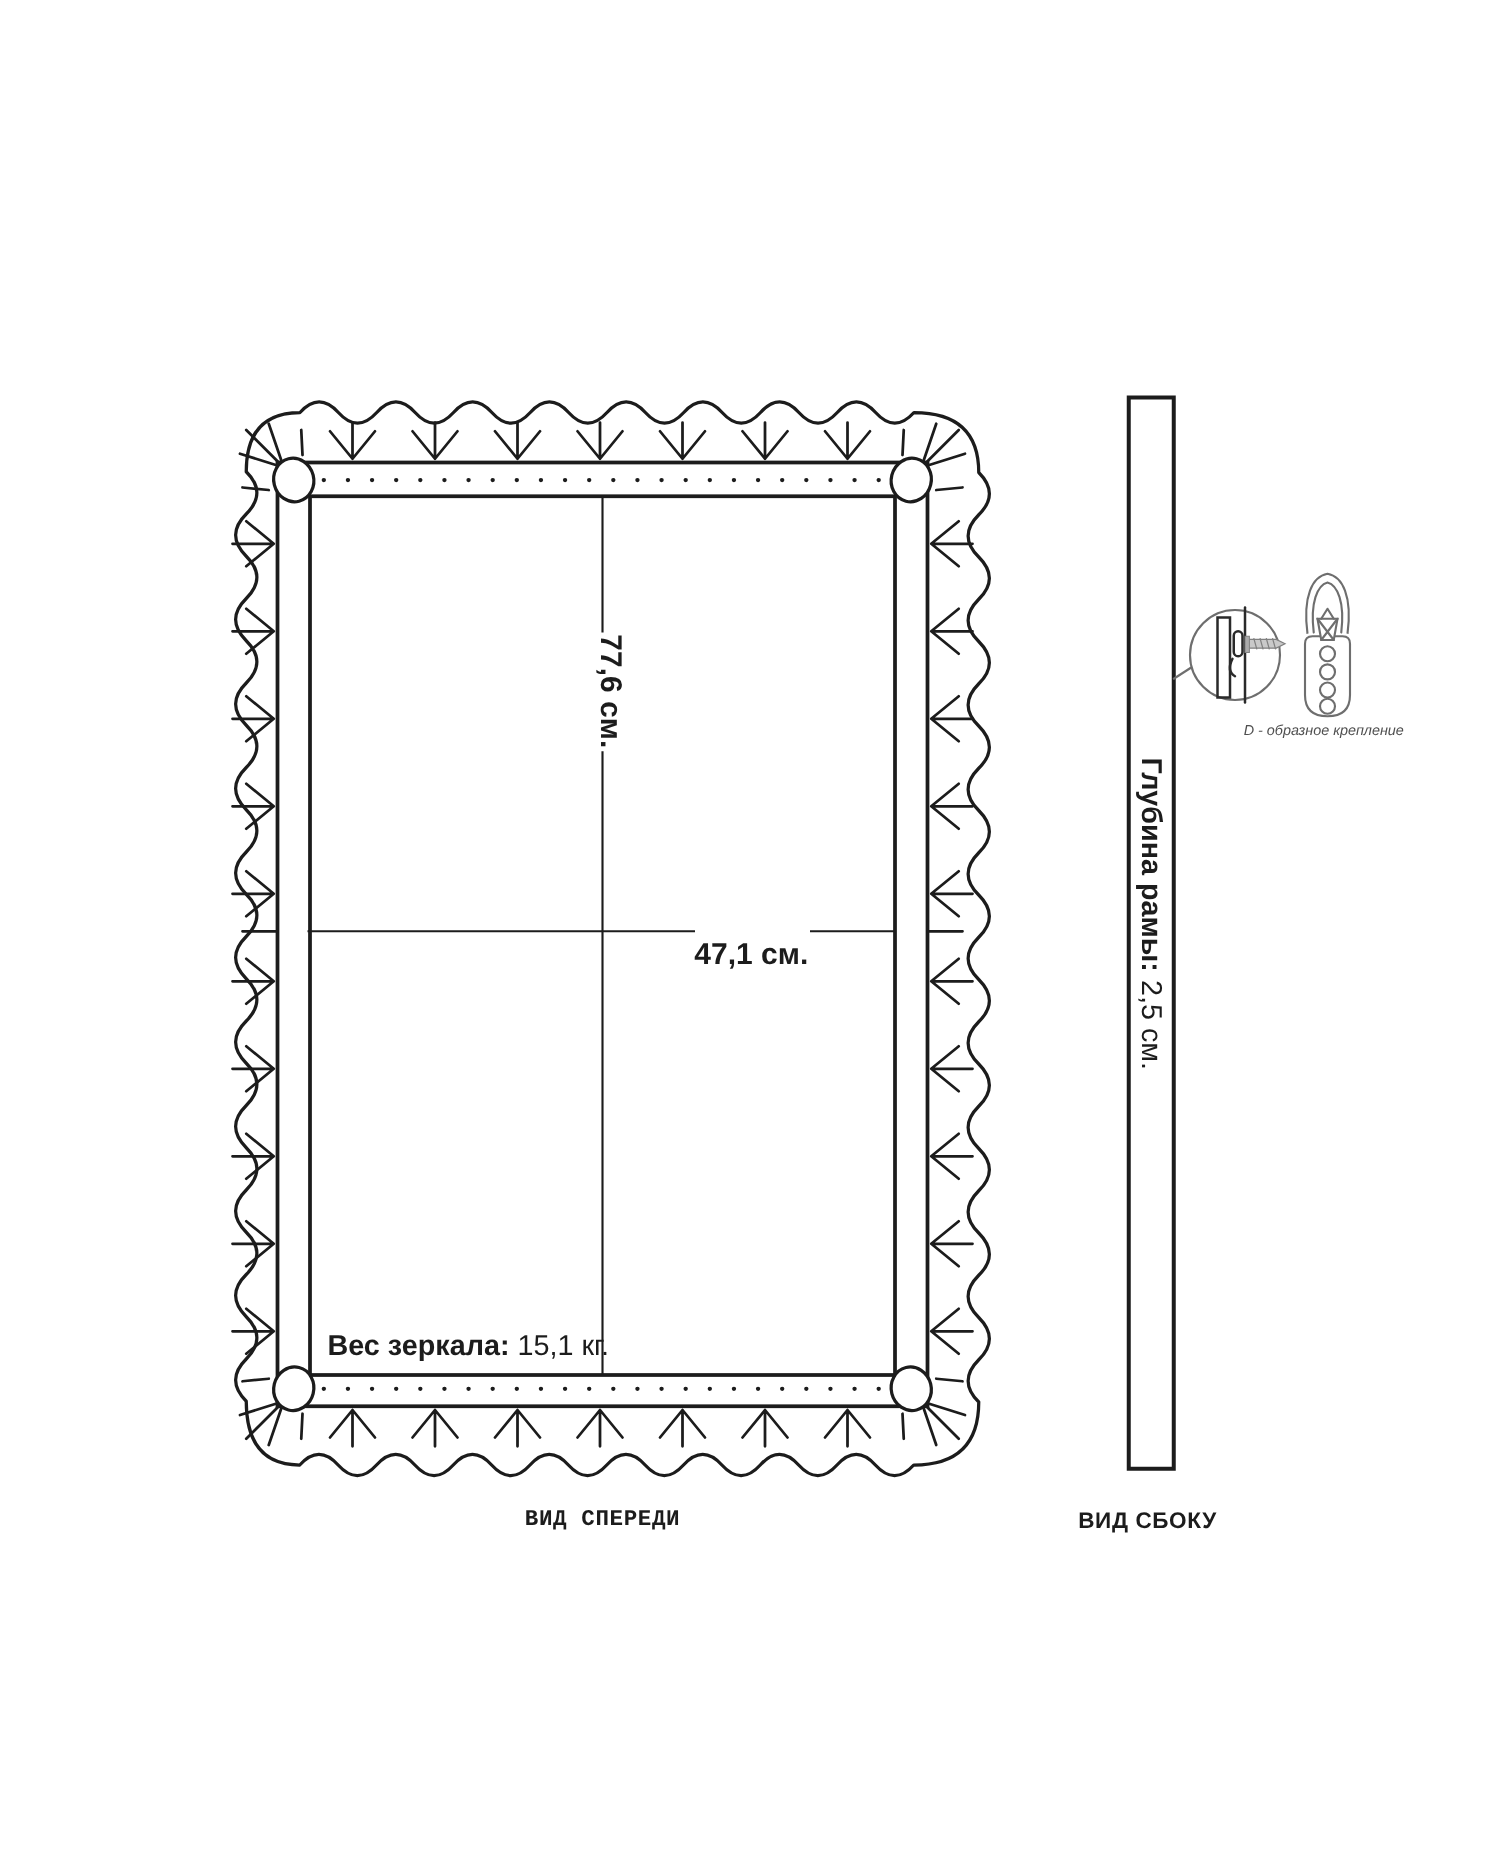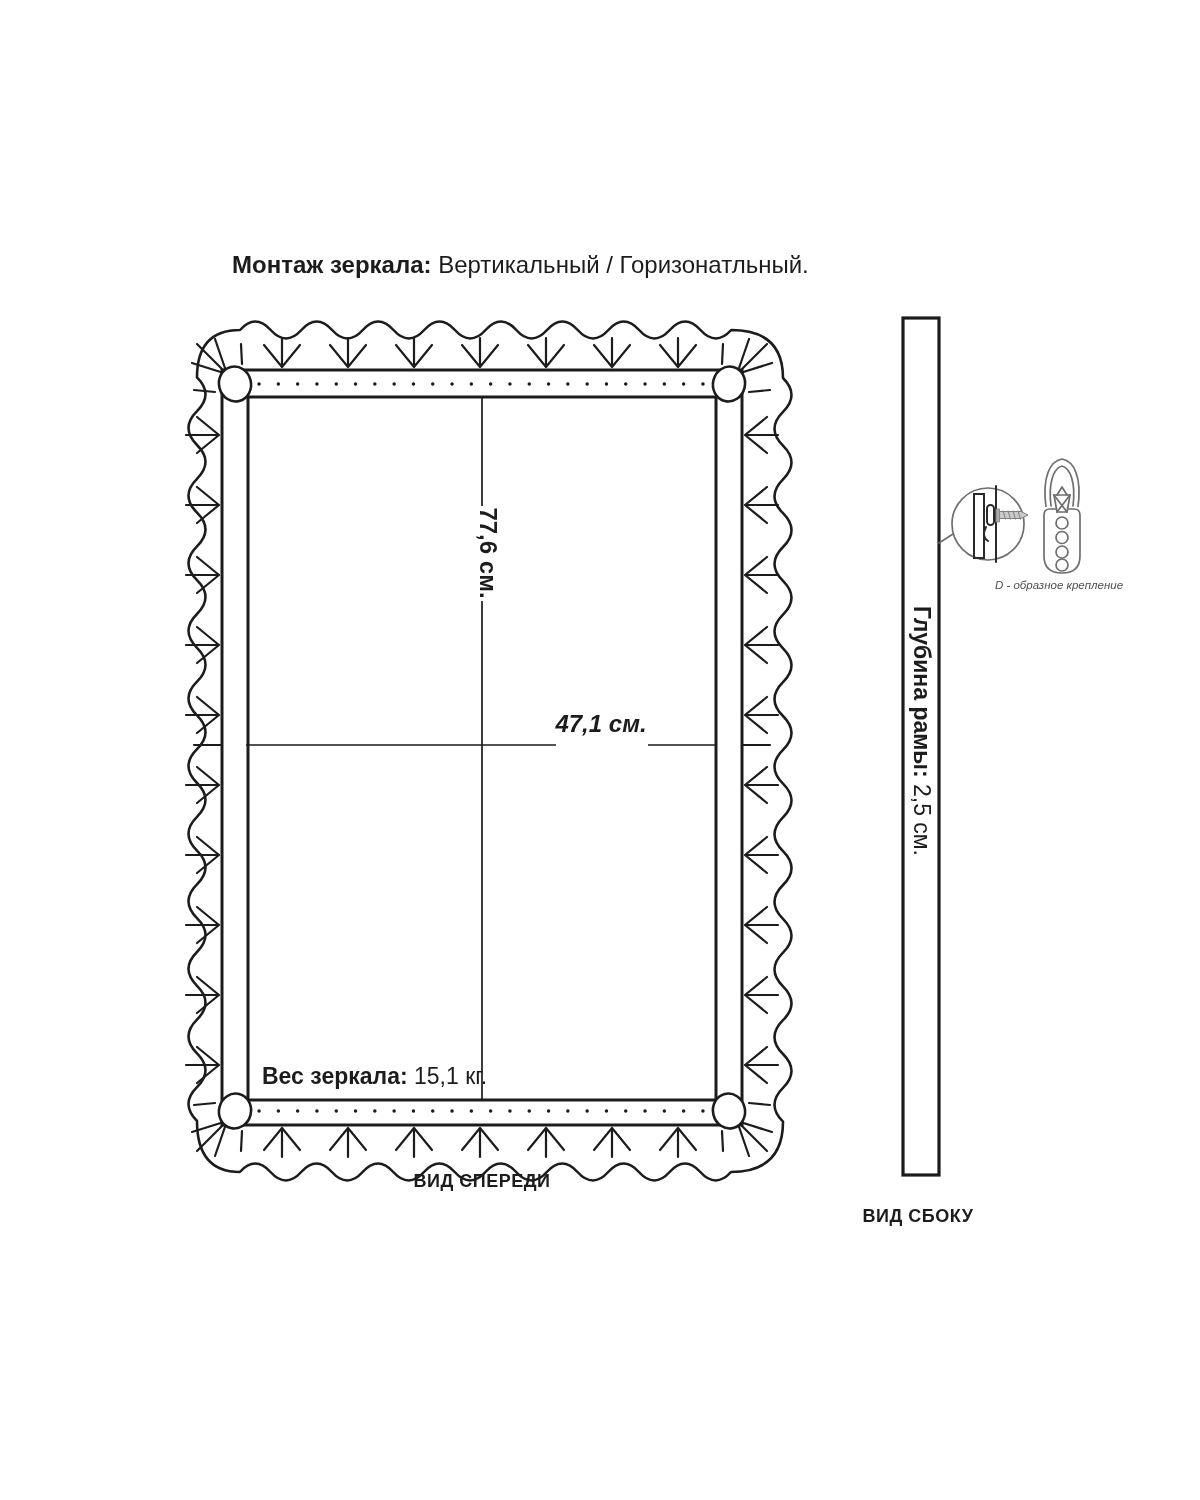--- a/index.html
+++ b/index.html
@@ -176,34 +176,31 @@
         <path class="gray-fill" d="M 1054,495 L 1070,495 L 1067,512 L 1057,512 Z"></path>
         <path class="gray-ln" d="M 1054,495 L 1067,512 M 1070,495 L 1057,512 M 1057,495 L 1062,487 L 1067,495"></path>
         <circle class="gray-fill" cx="1062" cy="523" r="6"></circle>
         <circle class="gray-fill" cx="1062" cy="537.5" r="6"></circle>
         <circle class="gray-fill" cx="1062" cy="552" r="6"></circle>
         <circle class="gray-fill" cx="1062" cy="565" r="6"></circle>
       </g>
     </g>
   </svg>
 
-  <div id="title" class="lbl" style="left:232px;top:252px;">
-    <span class="b">Монтаж зеркала:</span><span> Вертикальный / Горизонатльный.</span>
-  </div>
 
   <div id="dim-h" class="lbl rot" style="left:488px;top:553px;">77,6 см.</div>
 
-  <div id="dim-w" class="lbl ctr" style="left:601px;top:724px;font-style:italic;">47,1 см.</div>
+  <div id="dim-w" class="lbl ctr" style="left:601px;top:764px;">47,1 см.</div>
 
   <div id="weight" class="lbl" style="left:262px;top:1064px;">
     <span class="b">Вес зеркала:</span><span> 15,1 кг.</span>
   </div>
 
   <div id="depth" class="lbl rot" style="left:921px;top:731px;">
     <span class="b">Глубина рамы:</span><span> 2,5 см.</span>
   </div>
 
   <div id="mount-caption" class="lbl ctr" style="left:1059px;top:585px;">D - образное крепление</div>
 
-  <div class="lbl ctr caption" style="left:482px;top:1182px;">ВИД СПЕРЕДИ</div>
+  <div class="lbl ctr caption" style="left:482px;top:1217px;font-family:Liberation Mono, monospace;">ВИД СПЕРЕДИ</div>
 
   <div class="lbl ctr caption" style="left:918px;top:1217px;text-align:right;">ВИД СБОКУ</div>
 </div>
 
 </body></html>

